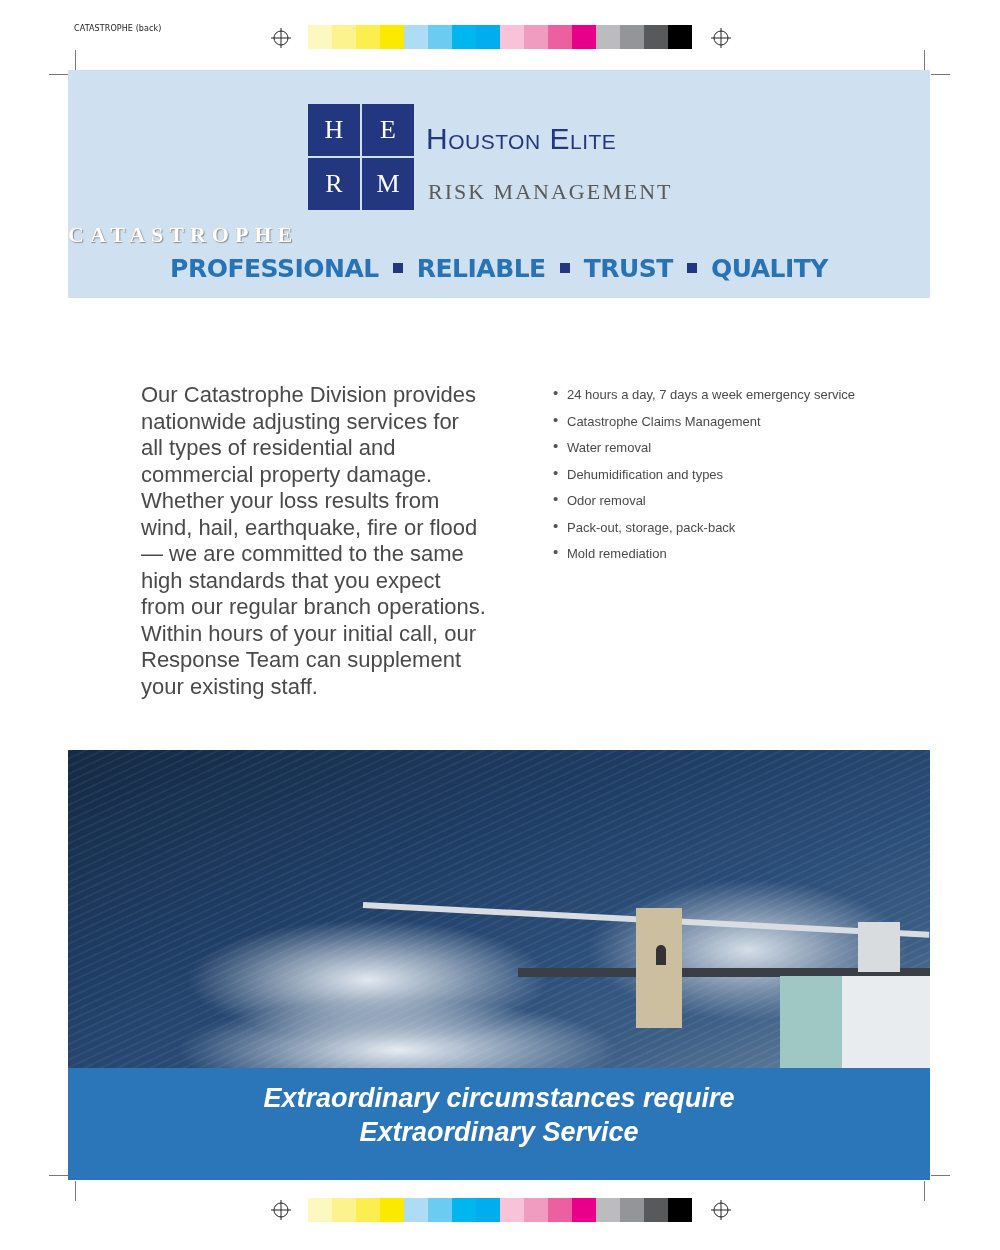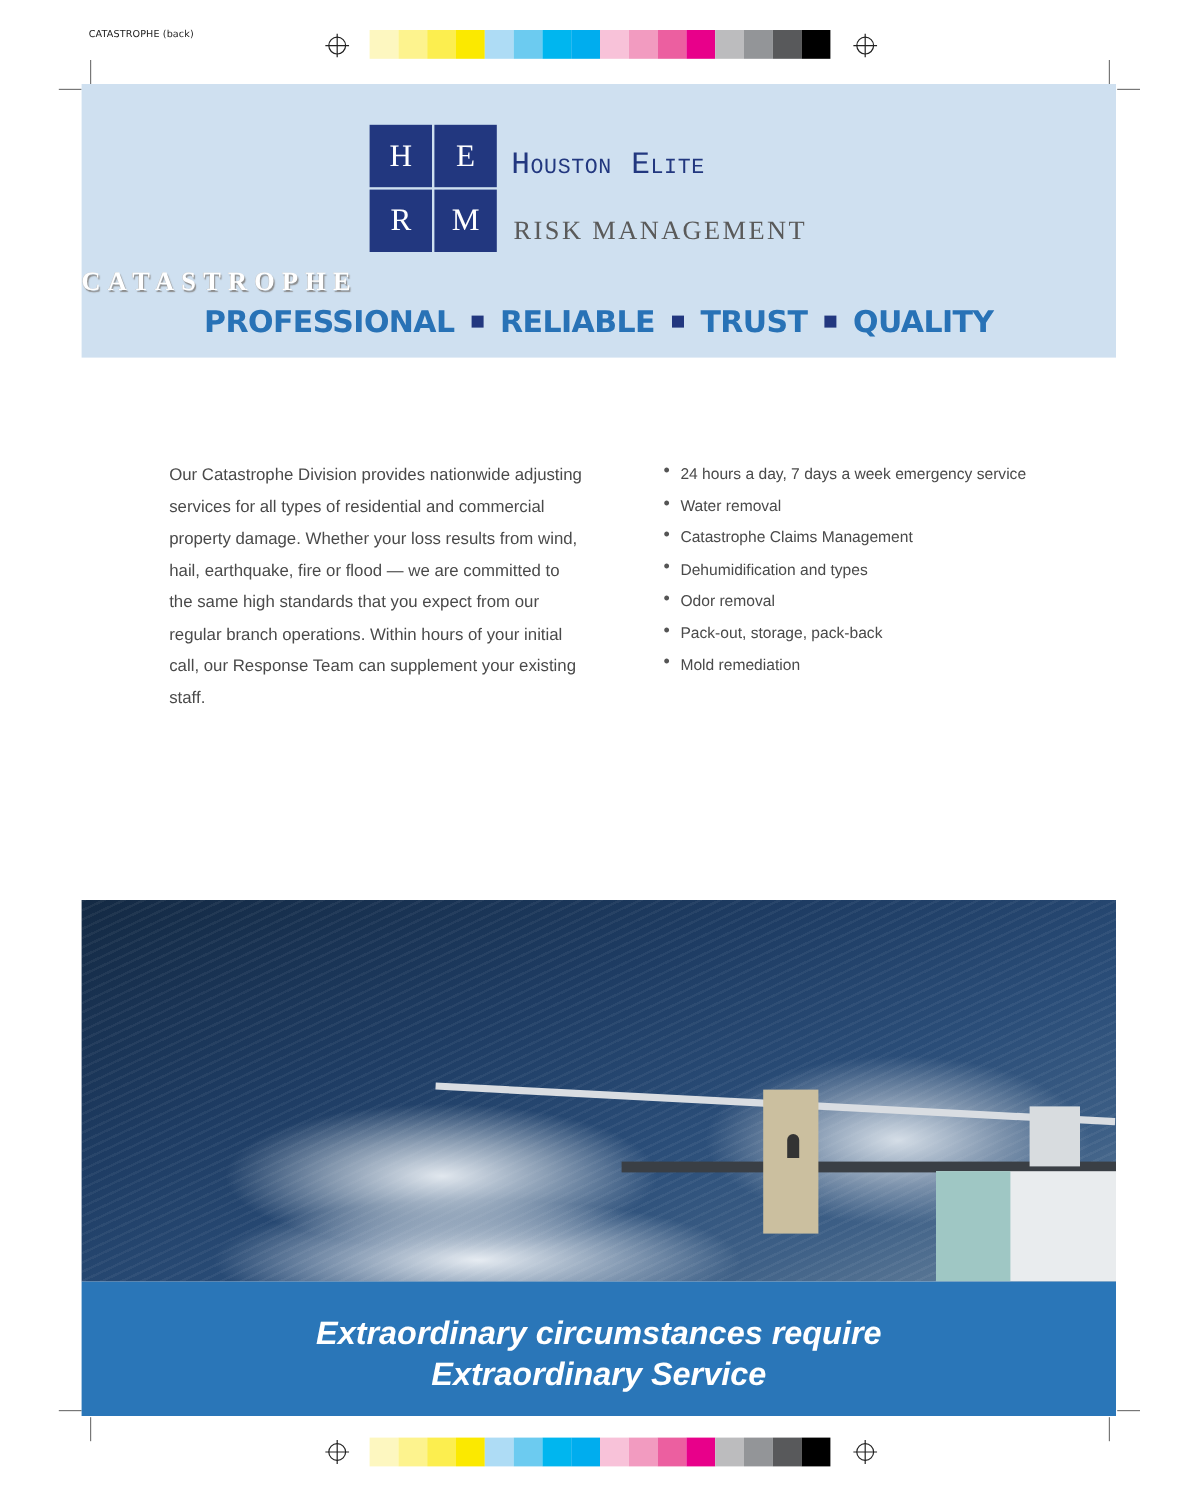--- a/index.html
+++ b/index.html
@@ -26,22 +26,22 @@
   .logo-grid {
     position: absolute; left: 240px; top: 34px; width: 106px; height: 106px;
     display: grid; grid-template-columns: 1fr 1fr; grid-template-rows: 1fr 1fr; gap: 2px;
   }
   .logo-cell {
     background: #22377f; color: #fff; display: flex; align-items: center; justify-content: center;
     font-family: "Liberation Serif", serif; font-size: 26px;
   }
   .brand-name {
     position: absolute; left: 358px; top: 54px;
-    font-family: Liberation Mono, monospace; color: #22377f;
-    font-size: 26px; letter-spacing: 0.5px; line-height: 1;
+    font-family: Liberation Sans, sans-serif; color: #22377f;
+    font-size: 30px; letter-spacing: 0.5px; line-height: 1;
     font-variant: small-caps;
   }
   .brand-sub {
     position: absolute; left: 360px; top: 89px;
     font-family: "Liberation Serif", serif; color: #5a5a5a;
     font-size: 22px; letter-spacing: 2px; line-height: 1; margin-top: 22px;
   }
   .division {
     position: absolute; left: 0; right: 0; top: 152px; text-align: left;
     font-family: "Liberation Serif", serif; font-size: 22px; letter-spacing: 6px;
@@ -53,21 +53,21 @@
     font-family: "DejaVu Sans", sans-serif; font-weight: bold; font-size: 25px;
     color: #2872b6; letter-spacing: -0.5px; white-space: nowrap;
   }
   .values .sep {
     display: inline-block; width: 10px; height: 10px; background: #22377f;
     margin: 0 14px; vertical-align: middle; position: relative; top: -2px;
   }
 
   .body-left {
     position: absolute; left: 141px; top: 382px; width: 345px;
-    font-size: 14px; line-height: 26.5px; color: #4a4a4a;
+    font-size: 22px; line-height: 26.5px; color: #4a4a4a;
   }
   .body-right {
     position: absolute; left: 553px; top: 382px; width: 330px;
     font-size: 13px; line-height: 26.5px; color: #4a4a4a;
     list-style: none; margin: 0; padding: 0;
   }
   .body-right li { position: relative; padding-left: 14px; }
   .body-right li::before {
     content: "•"; position: absolute; left: 0; top: -2px; font-size: 15px; color: #555;
   }
@@ -87,21 +87,21 @@
   .tower-win { position: absolute; left: 588px; top: 195px; width: 10px; height: 20px; background: #333; border-radius: 5px 5px 0 0; }
   .building { position: absolute; left: 712px; top: 226px; width: 150px; height: 92px; background: #e9ecee; }
   .building-teal { position: absolute; left: 712px; top: 226px; width: 62px; height: 92px; background: #9fc7c4; }
   .building-far { position: absolute; left: 790px; top: 172px; width: 42px; height: 50px; background: #d8dcdf; }
 
   .banner {
     position: absolute; left: 68px; top: 1068px; width: 862px; height: 112px;
     background: #2a76b8; color: #fff; text-align: center;
     font-weight: bold; font-style: italic; font-size: 27px; line-height: 34px;
   }
-  .banner .line1 { margin-top: 26px; display: block; }
+  .banner .line1 { margin-top: 13px; display: block; }
 </style>
 </head>
 <body>
 
 <div class="slug">CATASTROPHE (back)</div>
 
 <div class="crop" style="left:75px;top:50px;width:1px;height:20px;"></div>
 <div class="crop" style="left:49px;top:74px;width:19px;height:1px;"></div>
 <div class="crop" style="left:924px;top:50px;width:1px;height:20px;"></div>
 <div class="crop" style="left:931px;top:74px;width:19px;height:1px;"></div>
@@ -187,22 +187,22 @@
   <div class="brand-sub">RISK MANAGEMENT</div>
   <div class="division">CATASTROPHE</div>
   <div class="values">
     <span>PROFESSIONAL</span><span class="sep"></span><span>RELIABLE</span><span class="sep"></span><span>TRUST</span><span class="sep"></span><span>QUALITY</span>
   </div>
 </div>
 
 <div class="body-left">Our Catastrophe Division provides nationwide adjusting services for all types of residential and commercial property damage. Whether your loss results from wind, hail, earthquake, fire or flood — we are committed to the same high standards that you expect from our regular branch operations. Within hours of your initial call, our Response Team can supplement your existing staff.</div>
 <ul class="body-right">
   <li>24 hours a day, 7 days a week emergency service</li>
+  <li>Catastrophe Claims Management</li>
   <li>Water removal</li>
-  <li>Catastrophe Claims Management</li>
   <li>Dehumidification and types</li>
   <li>Odor removal</li>
   <li>Pack-out, storage, pack-back</li>
   <li>Mold remediation</li>
 </ul>
 
 <div class="photo">
   <div class="bridge-deck"></div>
   <div class="bridge-road"></div>
   <div class="tower"></div>

